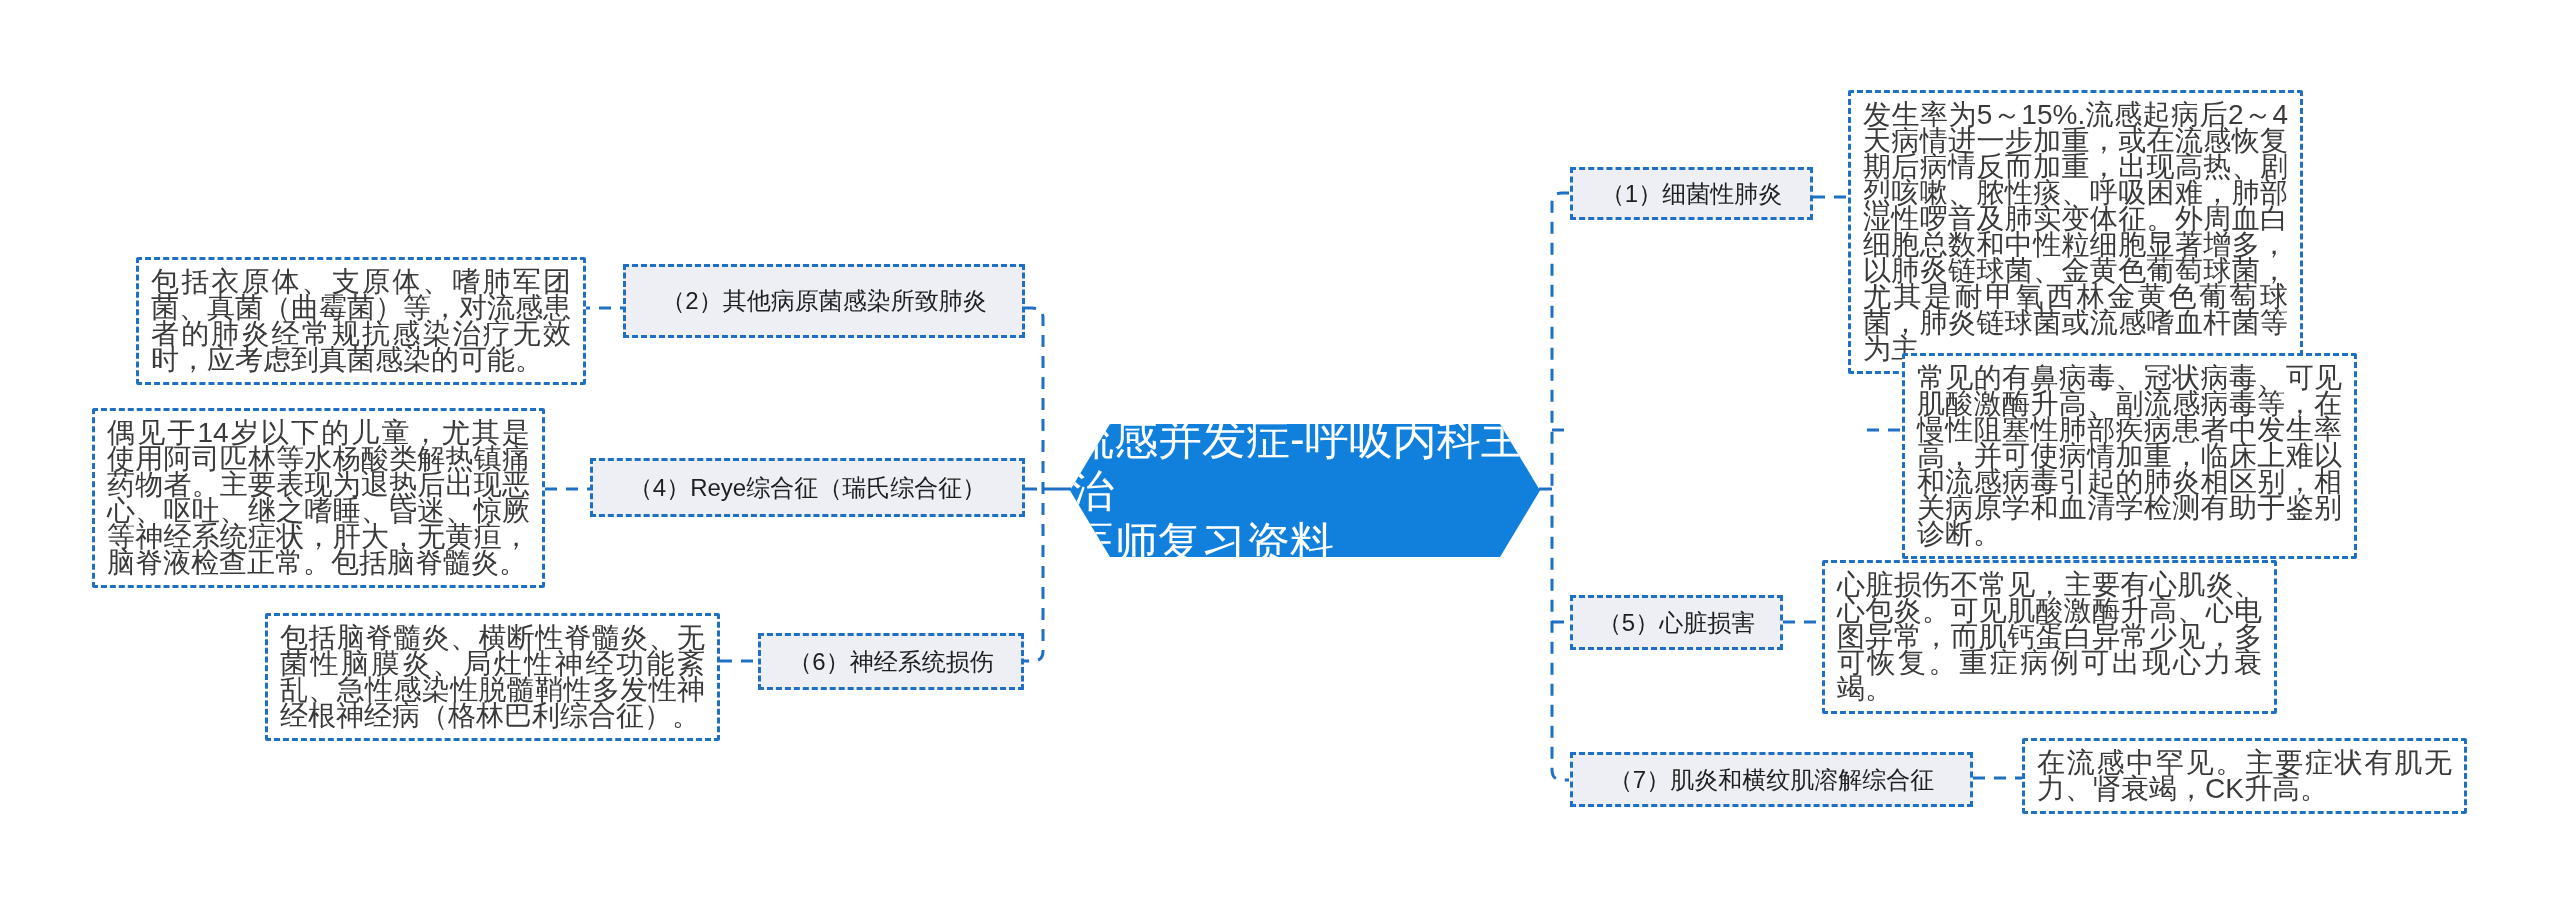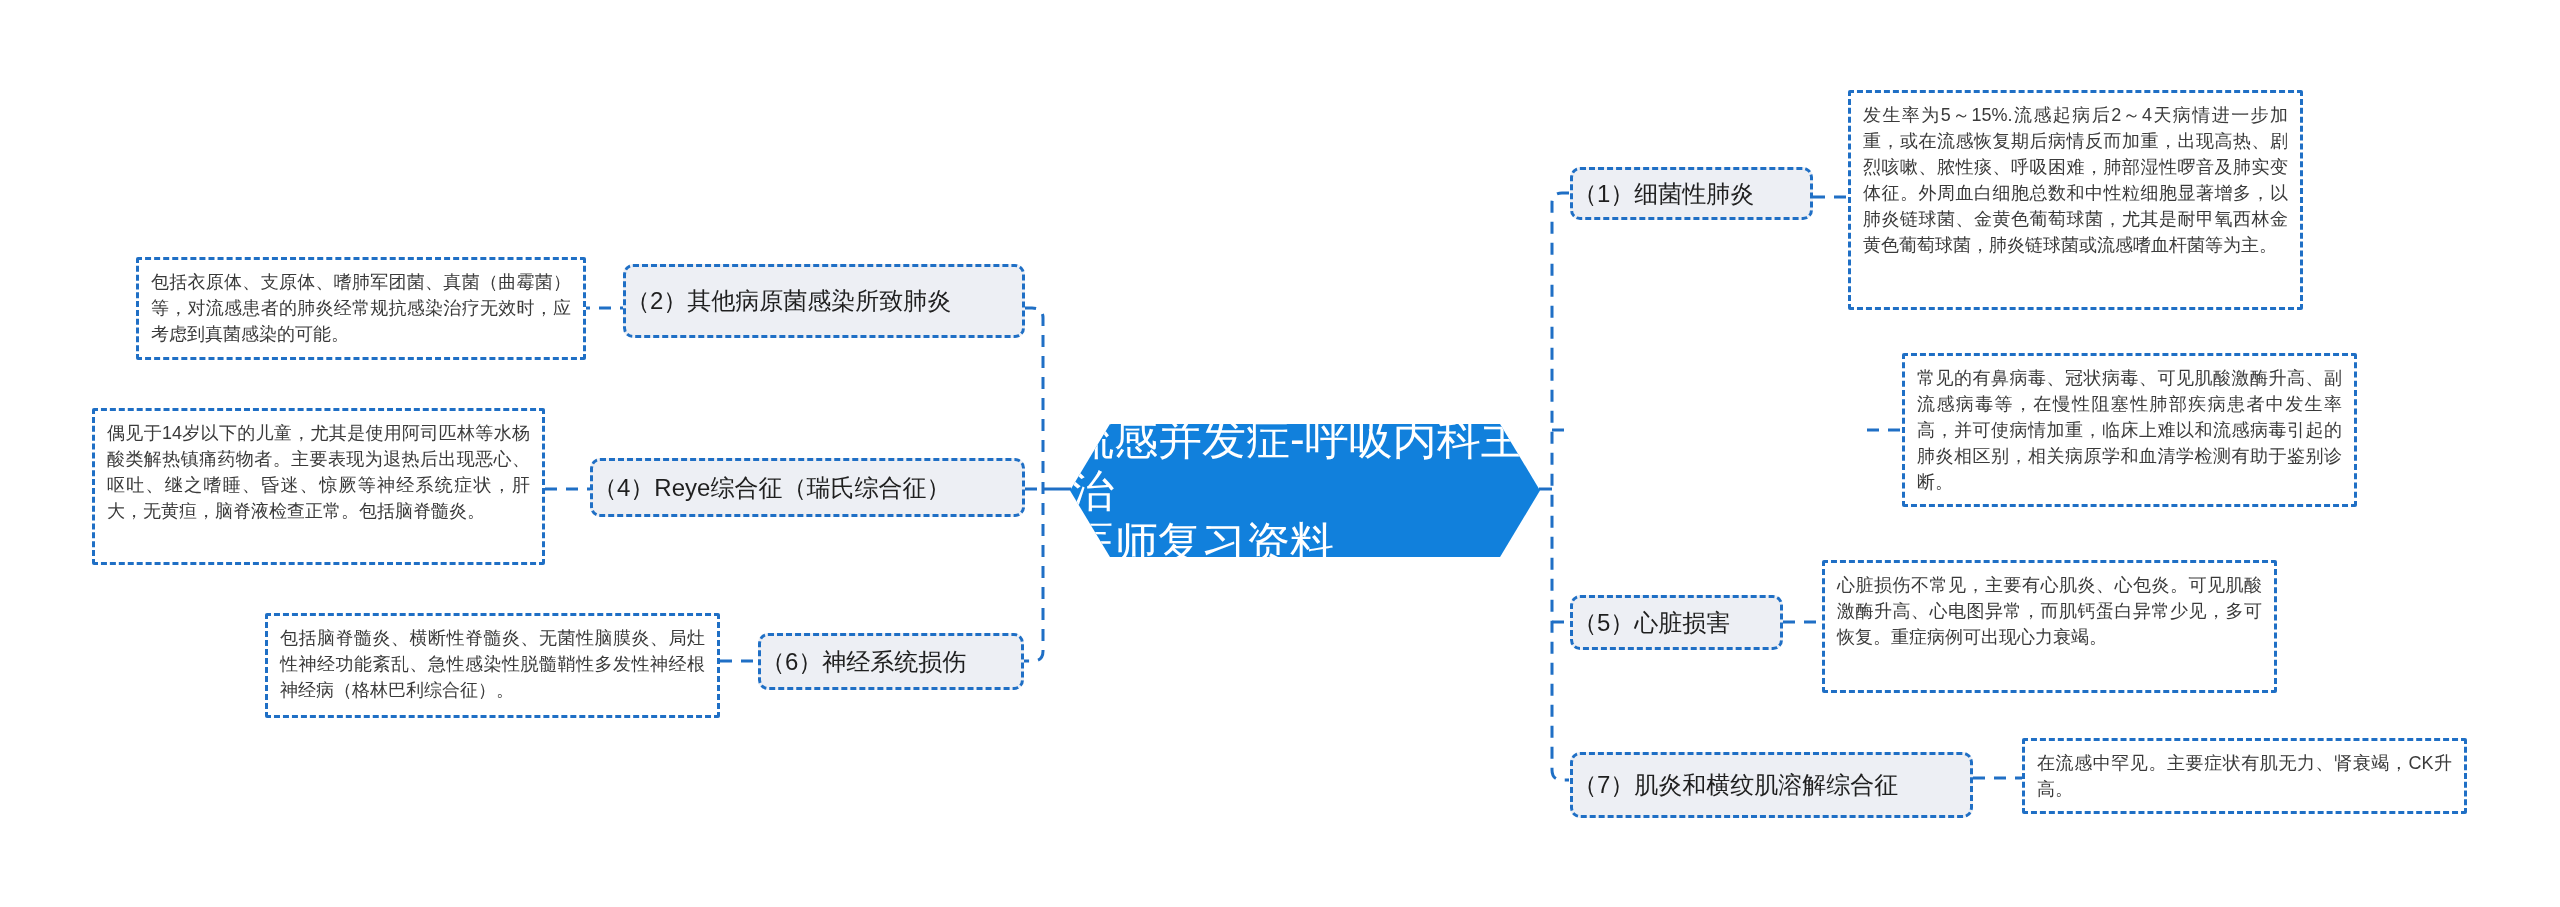--- a/index.html
+++ b/index.html
@@ -14,24 +14,24 @@
   *{margin:0;padding:0;box-sizing:border-box;}
   html,body{width:2560px;height:907px;background:var(--canvas-bg);
     font-family:"Liberation Sans","DejaVu Sans",sans-serif;}
   .canvas{position:relative;width:2560px;height:907px;overflow:hidden;background:var(--canvas-bg);}
 
   svg.connectors{position:absolute;left:0;top:0;width:2560px;height:907px;pointer-events:none;}
   svg.connectors path{fill:none;stroke:var(--line-blue);stroke-width:3;}
   svg.connectors path.dash{stroke-dasharray:12 9;}
 
   .note{position:absolute;background:#fff;border:3px dashed var(--line-blue);border-radius:2px;
-    color:var(--note-text);font-size:18px;line-height:26px;padding:9px 12px;
+    color:var(--note-text);font-size:28px;line-height:26px;padding:9px 12px;
     text-align:justify;}
-  .node{position:absolute;background:var(--node-fill);border:3px dashed var(--line-blue);border-radius:10px;
-    color:var(--node-text);font-size:24px;display:flex;align-items:center;justify-content:flex-start;
+  .node{position:absolute;background:var(--node-fill);border:3px dashed var(--line-blue);border-radius:0;
+    color:var(--node-text);font-size:24px;display:flex;align-items:center;justify-content:center;
     white-space:nowrap;}
 
   .central{position:absolute;left:1070px;top:424px;width:470px;height:133px;
     background:var(--accent-blue);
     clip-path:polygon(0% 50%,8.5% 0%,91.5% 0%,100% 50%,91.5% 100%,8.5% 100%);
     display:flex;align-items:center;justify-content:center;}
   .central .central-label{color:var(--title-text);font-size:44px;line-height:52px;
     white-space:pre-line;}
 </style>
 </head>
@@ -101,20 +101,20 @@
     <span>常见的有鼻病毒、冠状病毒、可见肌酸激酶升高、副流感病毒等，在慢性阻塞性肺部疾病患者中发生率高，并可使病情加重，临床上难以和流感病毒引起的肺炎相区别，相关病原学和血清学检测有助于鉴别诊断。</span>
   </div>
 
   <div class="node" style="left:1570px;top:595px;width:213px;height:55px;">
     <span>（5）心脏损害</span>
   </div>
   <div class="note" style="left:1822px;top:560px;width:455px;min-height:133px;">
     <span>心脏损伤不常见，主要有心肌炎、心包炎。可见肌酸激酶升高、心电图异常，而肌钙蛋白异常少见，多可恢复。重症病例可出现心力衰竭。</span>
   </div>
 
-  <div class="node" style="left:1570px;top:752px;width:403px;height:66px;">
+  <div class="node" style="left:1570px;top:752px;width:403px;height:55px;">
     <span>（7）肌炎和横纹肌溶解综合征</span>
   </div>
   <div class="note" style="left:2022px;top:738px;width:445px;min-height:74px;">
     <span>在流感中罕见。主要症状有肌无力、肾衰竭，CK升高。</span>
   </div>
 
 </div>
 
 </body></html>

